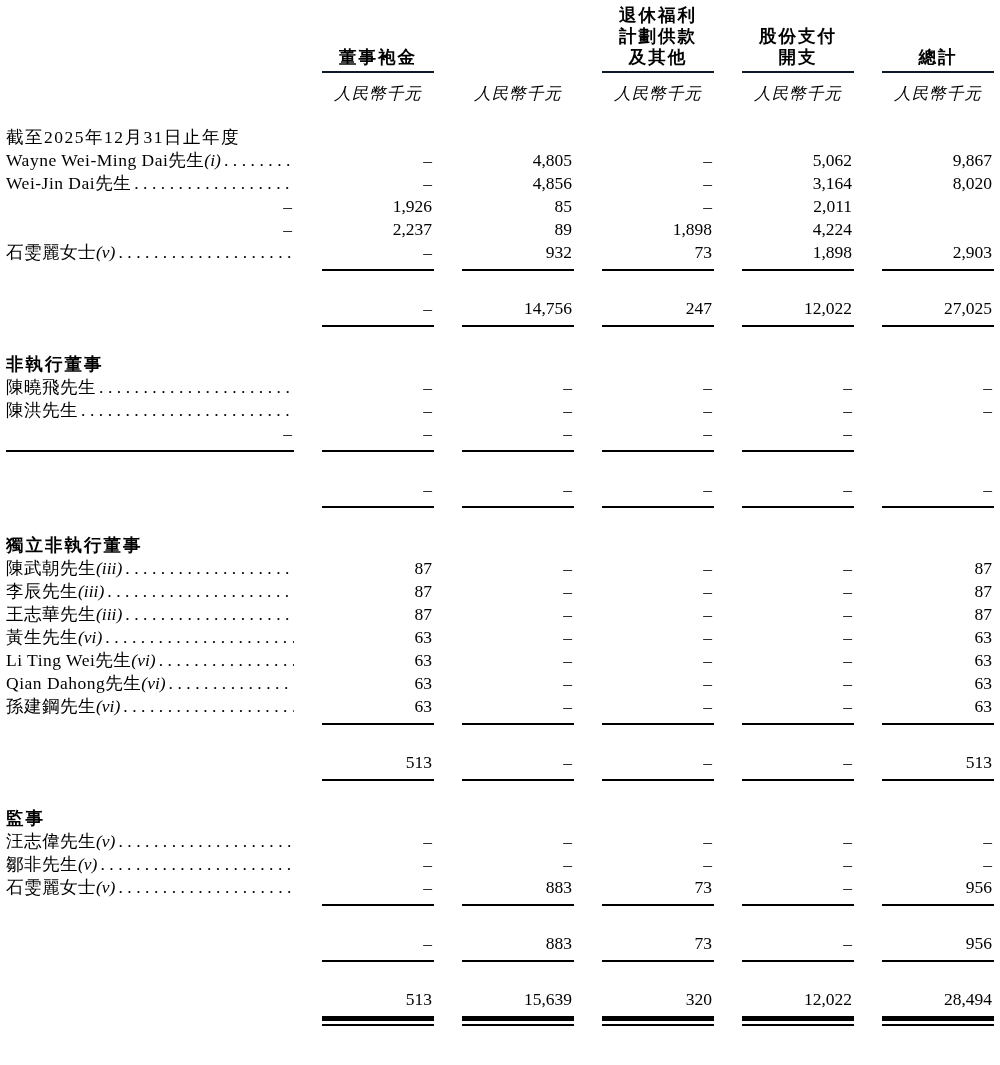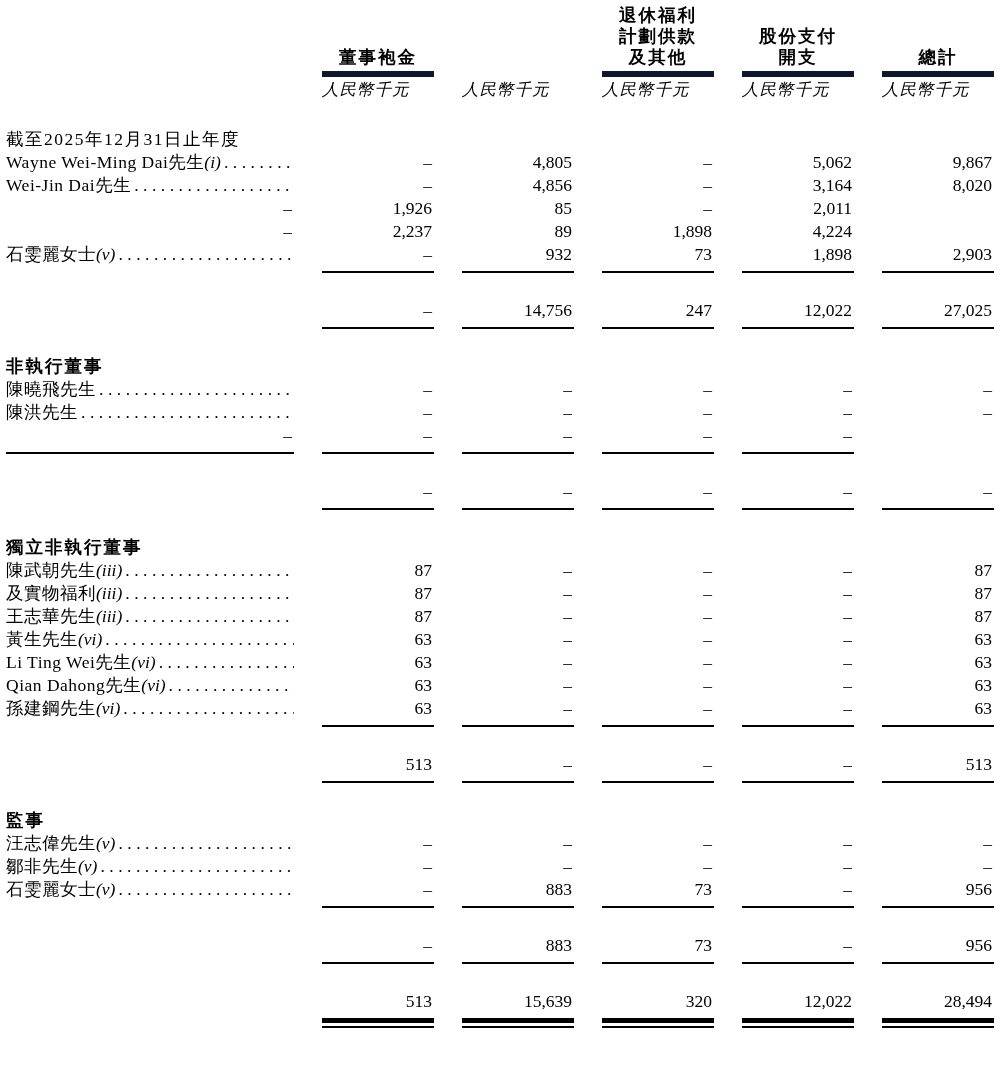--- a/index.html
+++ b/index.html
@@ -31,34 +31,34 @@
     display: flex;
     flex-direction: column;
     justify-content: flex-end;
   }
   .htitle {
     text-align: center;
     font-weight: bold;
     letter-spacing: 2px;
     line-height: 21px;
     padding-bottom: 3px;
-    border-bottom: 6px solid #0f172a;
+    border-bottom: 2px solid #0f172a;
   }
   .hunit {
-    text-align: left;
+    text-align: center;
     font-style: italic;
     font-size: 16.5px;
     letter-spacing: 1px;
     line-height: 20px;
-    padding-top: 3px;
+    padding-top: 11px;
   }
   .thead { margin-bottom: 22px; }
   
   .label { overflow: hidden; }
-  .caption { letter-spacing: 1.5px; margin-top: 6px; }
+  .caption { letter-spacing: 1.5px; }
   .heading {
     font-weight: bold;
     letter-spacing: 2px;
   }
   .namecell {
     display: flex;
     align-items: baseline;
     letter-spacing: 0.5px;
   }
   .nm { white-space: nowrap; }
@@ -249,21 +249,21 @@
       <span class="dots"></span>
     </div>
   <div class="cell">87</div>
         <div class="cell">–</div>
         <div class="cell">–</div>
         <div class="cell">–</div>
         <div class="cell">87</div>
       </div>
       <div class="row">
     <div class="label namecell">
-      <span class="nm">及實物福利</span>
+      <span class="nm">李辰先生</span>
           <span class="note">(iii)</span>
       <span class="dots"></span>
     </div>
   <div class="cell">87</div>
         <div class="cell">–</div>
         <div class="cell">–</div>
         <div class="cell">–</div>
         <div class="cell">87</div>
       </div>
       <div class="row">

